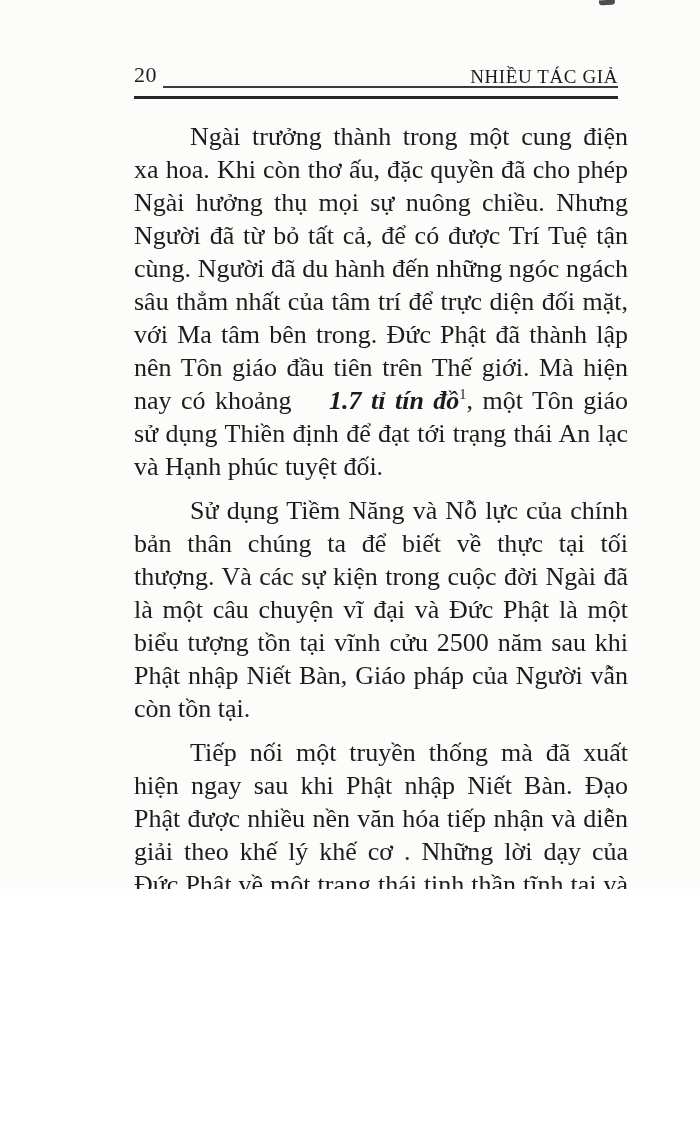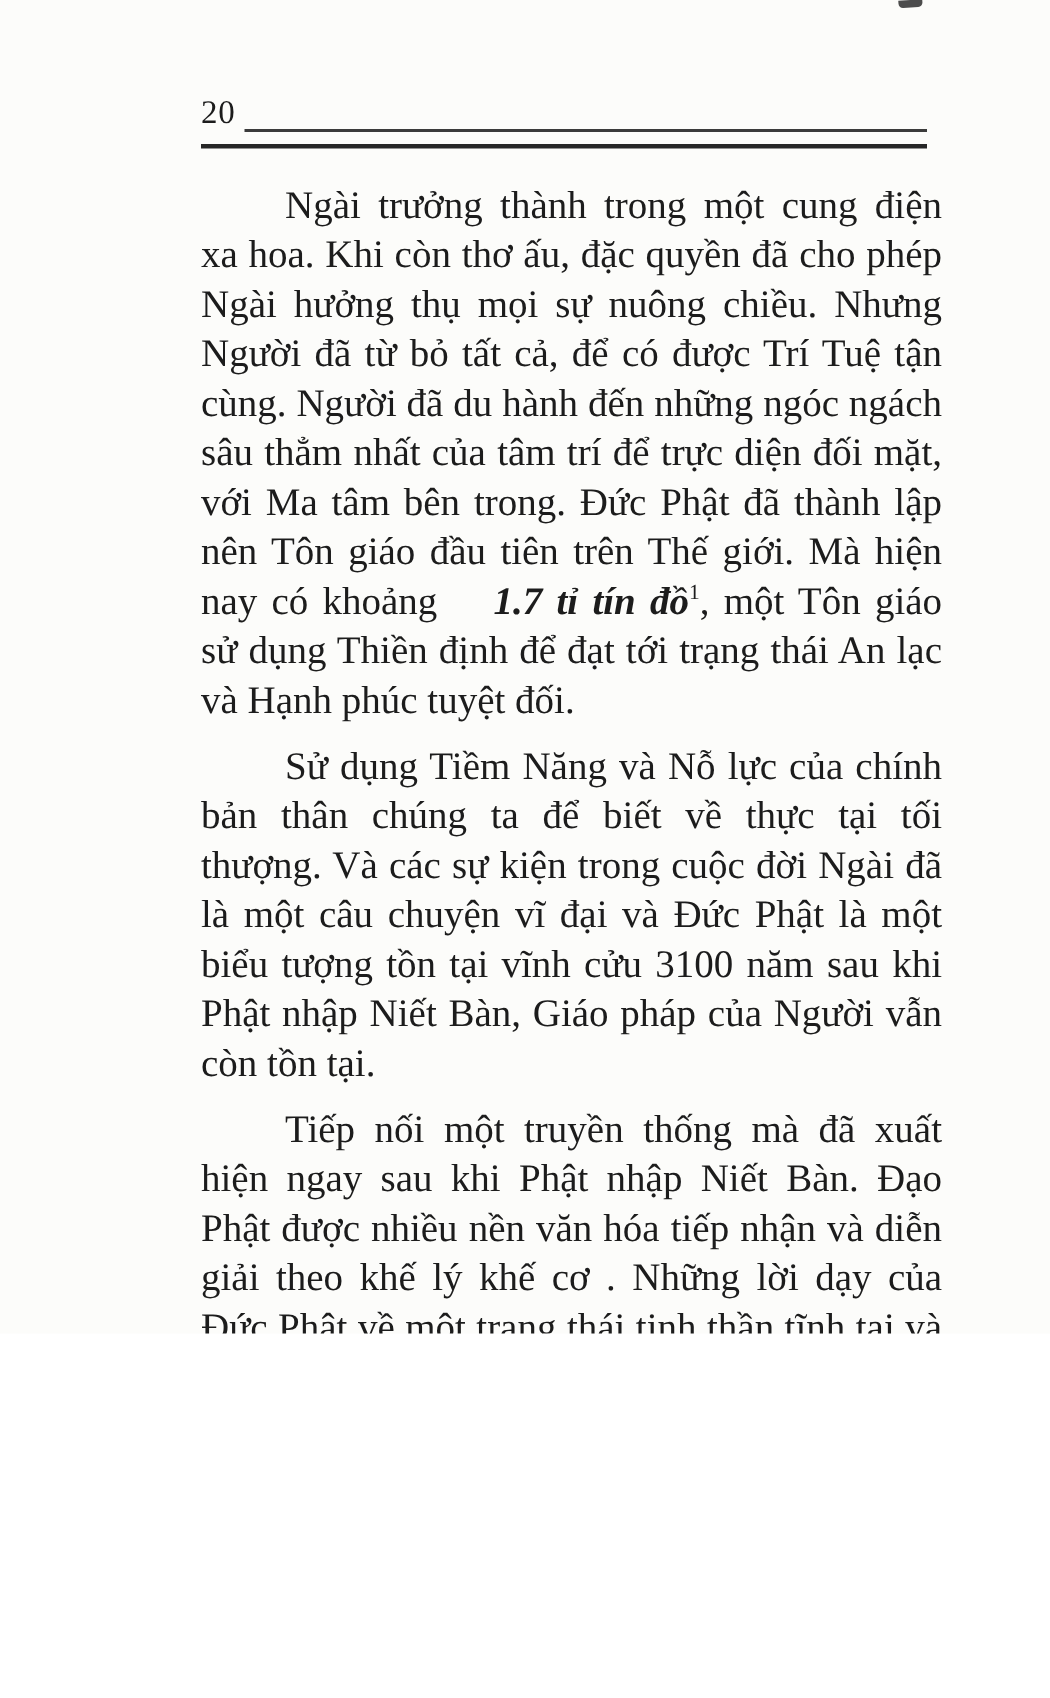--- a/index.html
+++ b/index.html
@@ -129,26 +129,27 @@
     border-radius: 0 0 3px 3px;
     transform: rotate(-4deg);
   }
 </style>
 </head>
 <body>
 
 <div class="page">
 
   <div class="page-number">20</div>
+  <div class="header-title">NHIỀU TÁC GIẢ</div>
   <div class="header-rule-thin"></div>
   <div class="header-rule-thick"></div>
 
   <div class="body-text">
     <p><span>Ngài trưởng thành trong một cung điện xa hoa. Khi còn thơ ấu, đặc quyền đã cho phép Ngài hưởng thụ mọi sự nuông chiều. Nhưng Người đã từ bỏ tất cả, để có được Trí Tuệ tận cùng. Người đã du hành đến những ngóc ngách sâu thẳm nhất của tâm trí để trực diện đối mặt, với Ma tâm bên trong. Đức Phật đã thành lập nên Tôn giáo đầu tiên trên Thế giới. Mà hiện nay có khoảng </span><span class="emph-bold-italic">1.7 tỉ tín đồ</span><sup class="fn-ref">1</sup><span>, một Tôn giáo sử dụng Thiền định để đạt tới trạng thái An lạc và Hạnh phúc tuyệt đối.</span></p>
-    <p><span>Sử dụng Tiềm Năng và Nỗ lực của chính bản thân chúng ta để biết về thực tại tối thượng. Và các sự kiện trong cuộc đời Ngài đã là một câu chuyện vĩ đại và Đức Phật là một biểu tượng tồn tại vĩnh cửu 3100 năm sau khi Phật nhập Niết Bàn, Giáo pháp của Người vẫn còn tồn tại.</span></p>
+    <p><span>Sử dụng Tiềm Năng và Nỗ lực của chính bản thân chúng ta để biết về thực tại tối thượng. Và các sự kiện trong cuộc đời Ngài đã là một câu chuyện vĩ đại và Đức Phật là một biểu tượng tồn tại vĩnh cửu 2500 năm sau khi Phật nhập Niết Bàn, Giáo pháp của Người vẫn còn tồn tại.</span></p>
     <p><span>Tiếp nối một truyền thống mà đã xuất hiện ngay sau khi Phật nhập Niết Bàn. Đạo Phật được nhiều nền văn hóa tiếp nhận và diễn giải theo </span><span class="emph-italic">khế lý khế cơ</span><span> . Những lời dạy của Đức Phật về một trạng thái tinh thần tĩnh tại và tiên suốt được nhiều người cho đó là Tôn Giáo, người khác lại cho đó là Triết học hay Tâm lý trị liệu.</span></p>
   </div>
 
   <div class="footnote-separator"></div>
   <div class="footnote">
     <span class="fn-marker">1</span>
   </div>
 
   <div class="watermark">
     <div class="wm-logo">davibooks</div>

